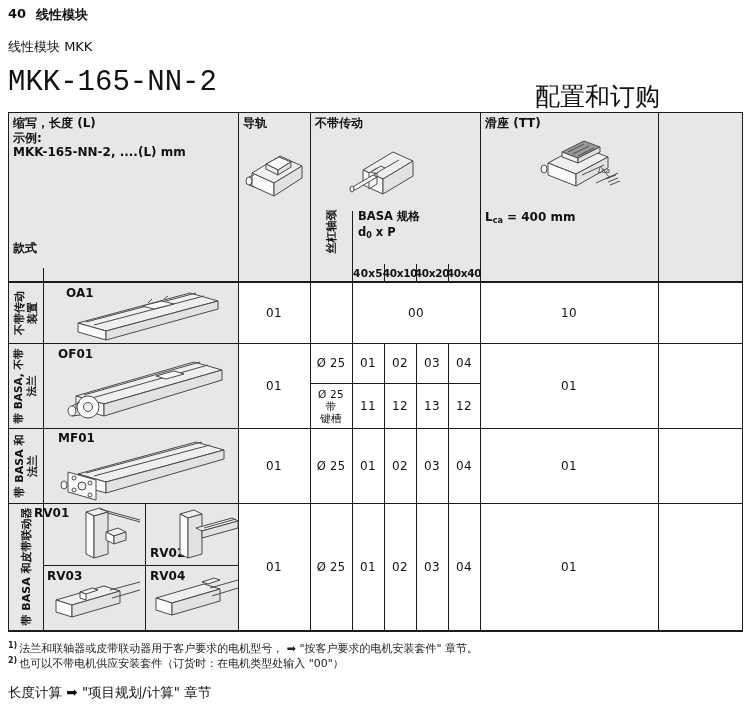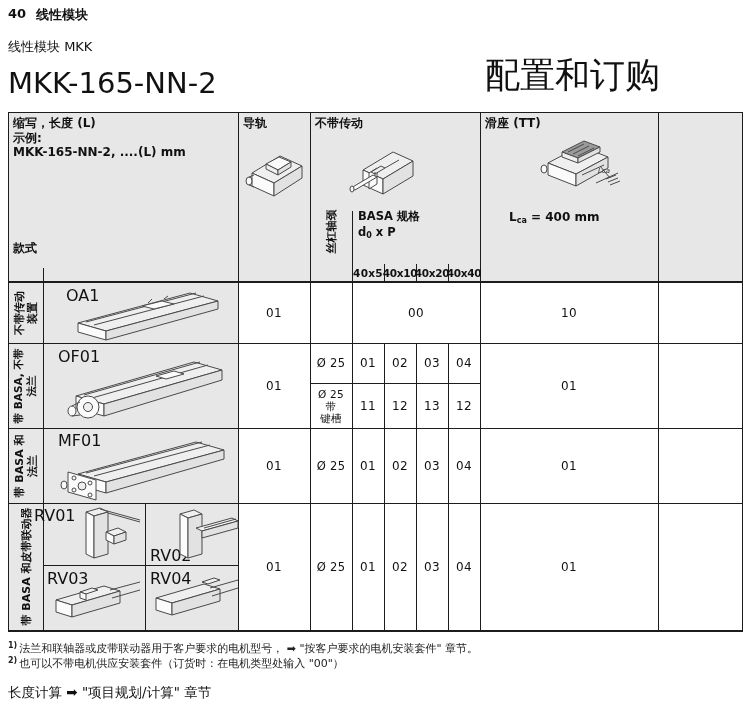--- a/index.html
+++ b/index.html
@@ -11,40 +11,40 @@
   .vl{position:absolute;width:1px;background:#1c1c1c;}
   .hl{position:absolute;height:1px;background:#1c1c1c;}
   .thick{height:2px;}
   .cell{position:absolute;display:flex;align-items:center;justify-content:center;
         font-size:12px;letter-spacing:.3px;}
   .cell.small{font-size:10.5px;line-height:12px;text-align:center;}
   .hdr{position:absolute;font-weight:bold;font-size:12px;white-space:nowrap;}
   .vwrap{position:absolute;display:flex;align-items:center;justify-content:center;overflow:visible;}
   .vtext{transform:rotate(-90deg);font-weight:bold;font-size:11px;line-height:13px;
          text-align:center;white-space:nowrap;}
-  .model{position:absolute;font-weight:normal;font-size:16px;}
+  .model{position:absolute;font-weight:bold;font-size:12px;}
   sub{font-size:8px;vertical-align:-2px;}
   sup.fnm{font-size:8px;font-weight:bold;vertical-align:4px;margin-right:2px;}
   .fn{position:absolute;font-size:11px;white-space:nowrap;color:#222;}
   .note{position:absolute;font-size:13.5px;white-space:nowrap;}
   svg{position:absolute;overflow:visible;}
   svg polygon,svg line,svg circle,svg ellipse,svg rect,svg path{stroke:#4a4a4a;stroke-width:1;fill:none;}
   svg .f1{fill:#fbfbfb;} svg .f2{fill:#efefef;} svg .f3{fill:#e2e2e2;} svg .dark{fill:#9a9a9a;}
   svg text{stroke:none;fill:#333;font-size:7px;font-style:italic;}
 </style>
 </head>
 <body>
 
 <div class="page">
 
   <div class="abs b" style="left:8px;top:6px;font-size:13px;">40</div>
   <div class="abs b" style="left:36px;top:6px;font-size:13px;">线性模块</div>
   <div class="abs" style="left:8px;top:38px;font-size:13px;">线性模块 MKK</div>
-  <div class="abs" style="left:8px;top:66px;font-size:29px;">MKK-165-NN-2</div>
-  <div class="abs" style="right:90px;top:52px;font-size:35px;">配置和订购</div>
+  <div class="abs" style="left:8px;top:66px;font-size:29px;font-family:Liberation Mono, monospace;">MKK-165-NN-2</div>
+  <div class="abs" style="right:90px;top:80px;font-size:25px;">配置和订购</div>
 
   <div class="bg" style="left:8px;top:112px;width:735px;height:170px;"></div>
   <div class="bg" style="left:8px;top:282px;width:230px;height:349px;"></div>
 
   <div class="vl" style="left:8px;top:112px;height:520px;"></div>
   <div class="vl" style="left:43px;top:268px;height:364px;"></div>
   <div class="vl" style="left:238px;top:112px;height:520px;"></div>
   <div class="vl" style="left:310px;top:112px;height:520px;"></div>
   <div class="vl" style="left:352px;top:211px;height:421px;"></div>
   <div class="vl" style="left:384px;top:264px;height:19px;"></div>
@@ -80,21 +80,21 @@
   </div>
 
   <div class="hdr" style="left:358px;top:209px;font-size:11.5px;">BASA 规格</div>
   <div class="hdr" style="left:358px;top:225px;font-size:11.5px;"><span>d</span><sub>0</sub><span> x P</span></div>
 
   <div class="cell b" style="left:352px;top:264px;width:32px;height:18px;font-size:10.5px;">40x5</div>
   <div class="cell b" style="left:384px;top:264px;width:32px;height:18px;font-size:10.5px;letter-spacing:-0.3px;">40x10</div>
   <div class="cell b" style="left:416px;top:264px;width:32px;height:18px;font-size:10.5px;letter-spacing:-0.3px;">40x20</div>
   <div class="cell b" style="left:448px;top:264px;width:32px;height:18px;font-size:10.5px;letter-spacing:-0.3px;">40x40</div>
 
-  <div class="hdr" style="left:485px;top:210px;margin-left:24px;"><span>L</span><sub>ca</sub><span> = 400 mm</span></div>
+  <div class="hdr" style="left:485px;top:210px;"><span>L</span><sub>ca</sub><span> = 400 mm</span></div>
 
   <svg style="left:244px;top:143px;" width="62" height="62" viewBox="0 0 62 62">
     <polygon class="f2" points="8,30 36,13 58,23 30,40"></polygon>
     <polygon class="f1" points="8,30 30,40 30,53 8,43"></polygon>
     <polygon class="f3" points="30,40 58,23 58,35 30,53"></polygon>
     <polygon class="f1" points="22,21 35,14 47,19 34,27"></polygon>
     <polygon class="f2" points="22,21 34,27 34,32 22,26"></polygon>
     <polygon class="f3" points="34,27 47,19 47,24 34,32"></polygon>
     <ellipse class="f1" cx="5" cy="38" rx="3" ry="4"></ellipse>
     <line x1="5" y1="34" x2="10" y2="32"></line>

